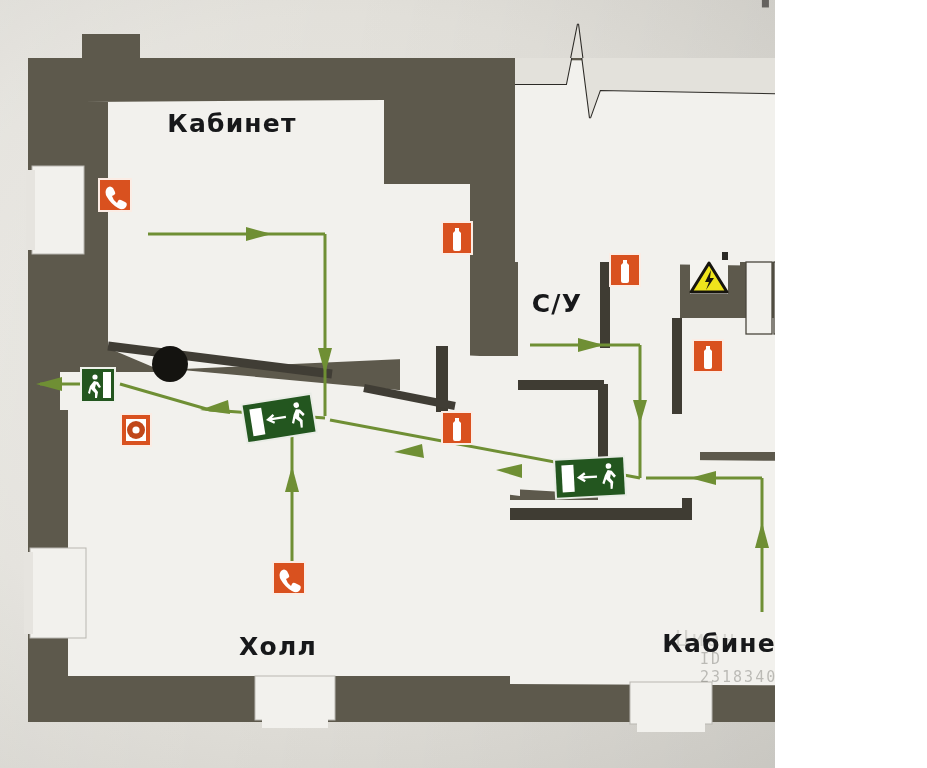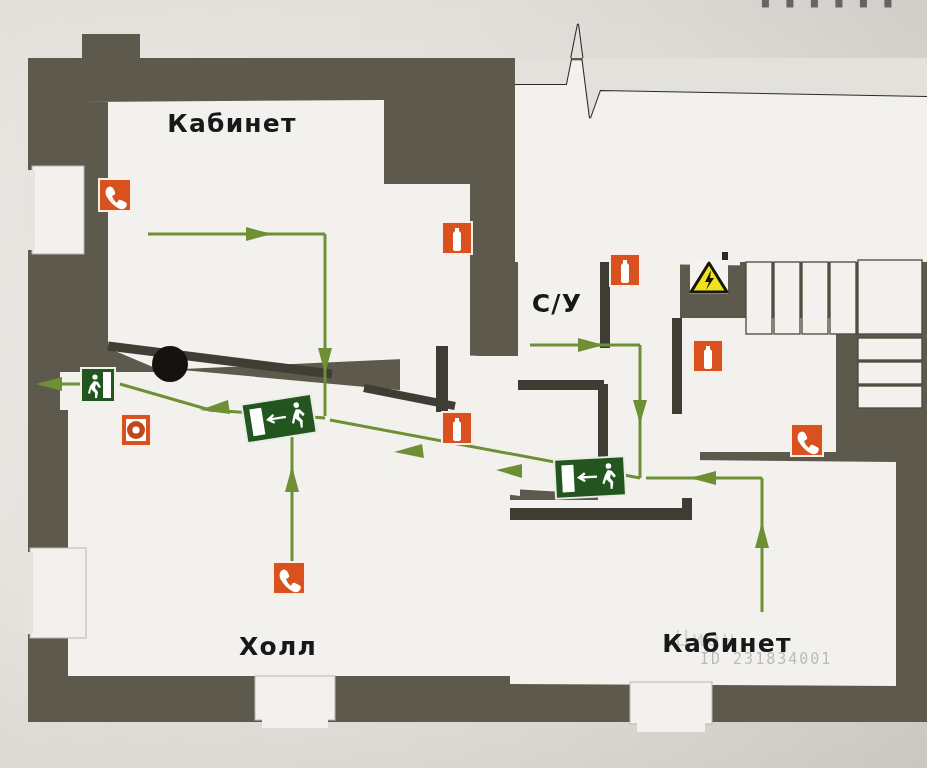--- a/index.html
+++ b/index.html
@@ -1,21 +1,21 @@
 <!DOCTYPE html>
 <html><head>
 <meta charset="utf-8">
 <style>
   html,body{margin:0;padding:0;background:#ffffff;}
   body{
     font-family:"DejaVu Sans", sans-serif;
     width:927px;height:768px;overflow:hidden;position:relative;
   }
   #stage{
-    position:relative;width:927px;height:768px;
+    position:relative;width:775px;height:768px;
     background:#d6d4cf;
     overflow:hidden;
   }
   
   #paper{
     position:absolute;inset:0;
     background:
       radial-gradient(ellipse 120% 90% at 45% 45%, #e9e7e2 0%, #e2e0da 48%, #cfcdc7 88%, #bdbbb5 100%);
   }
   #paper::after{

